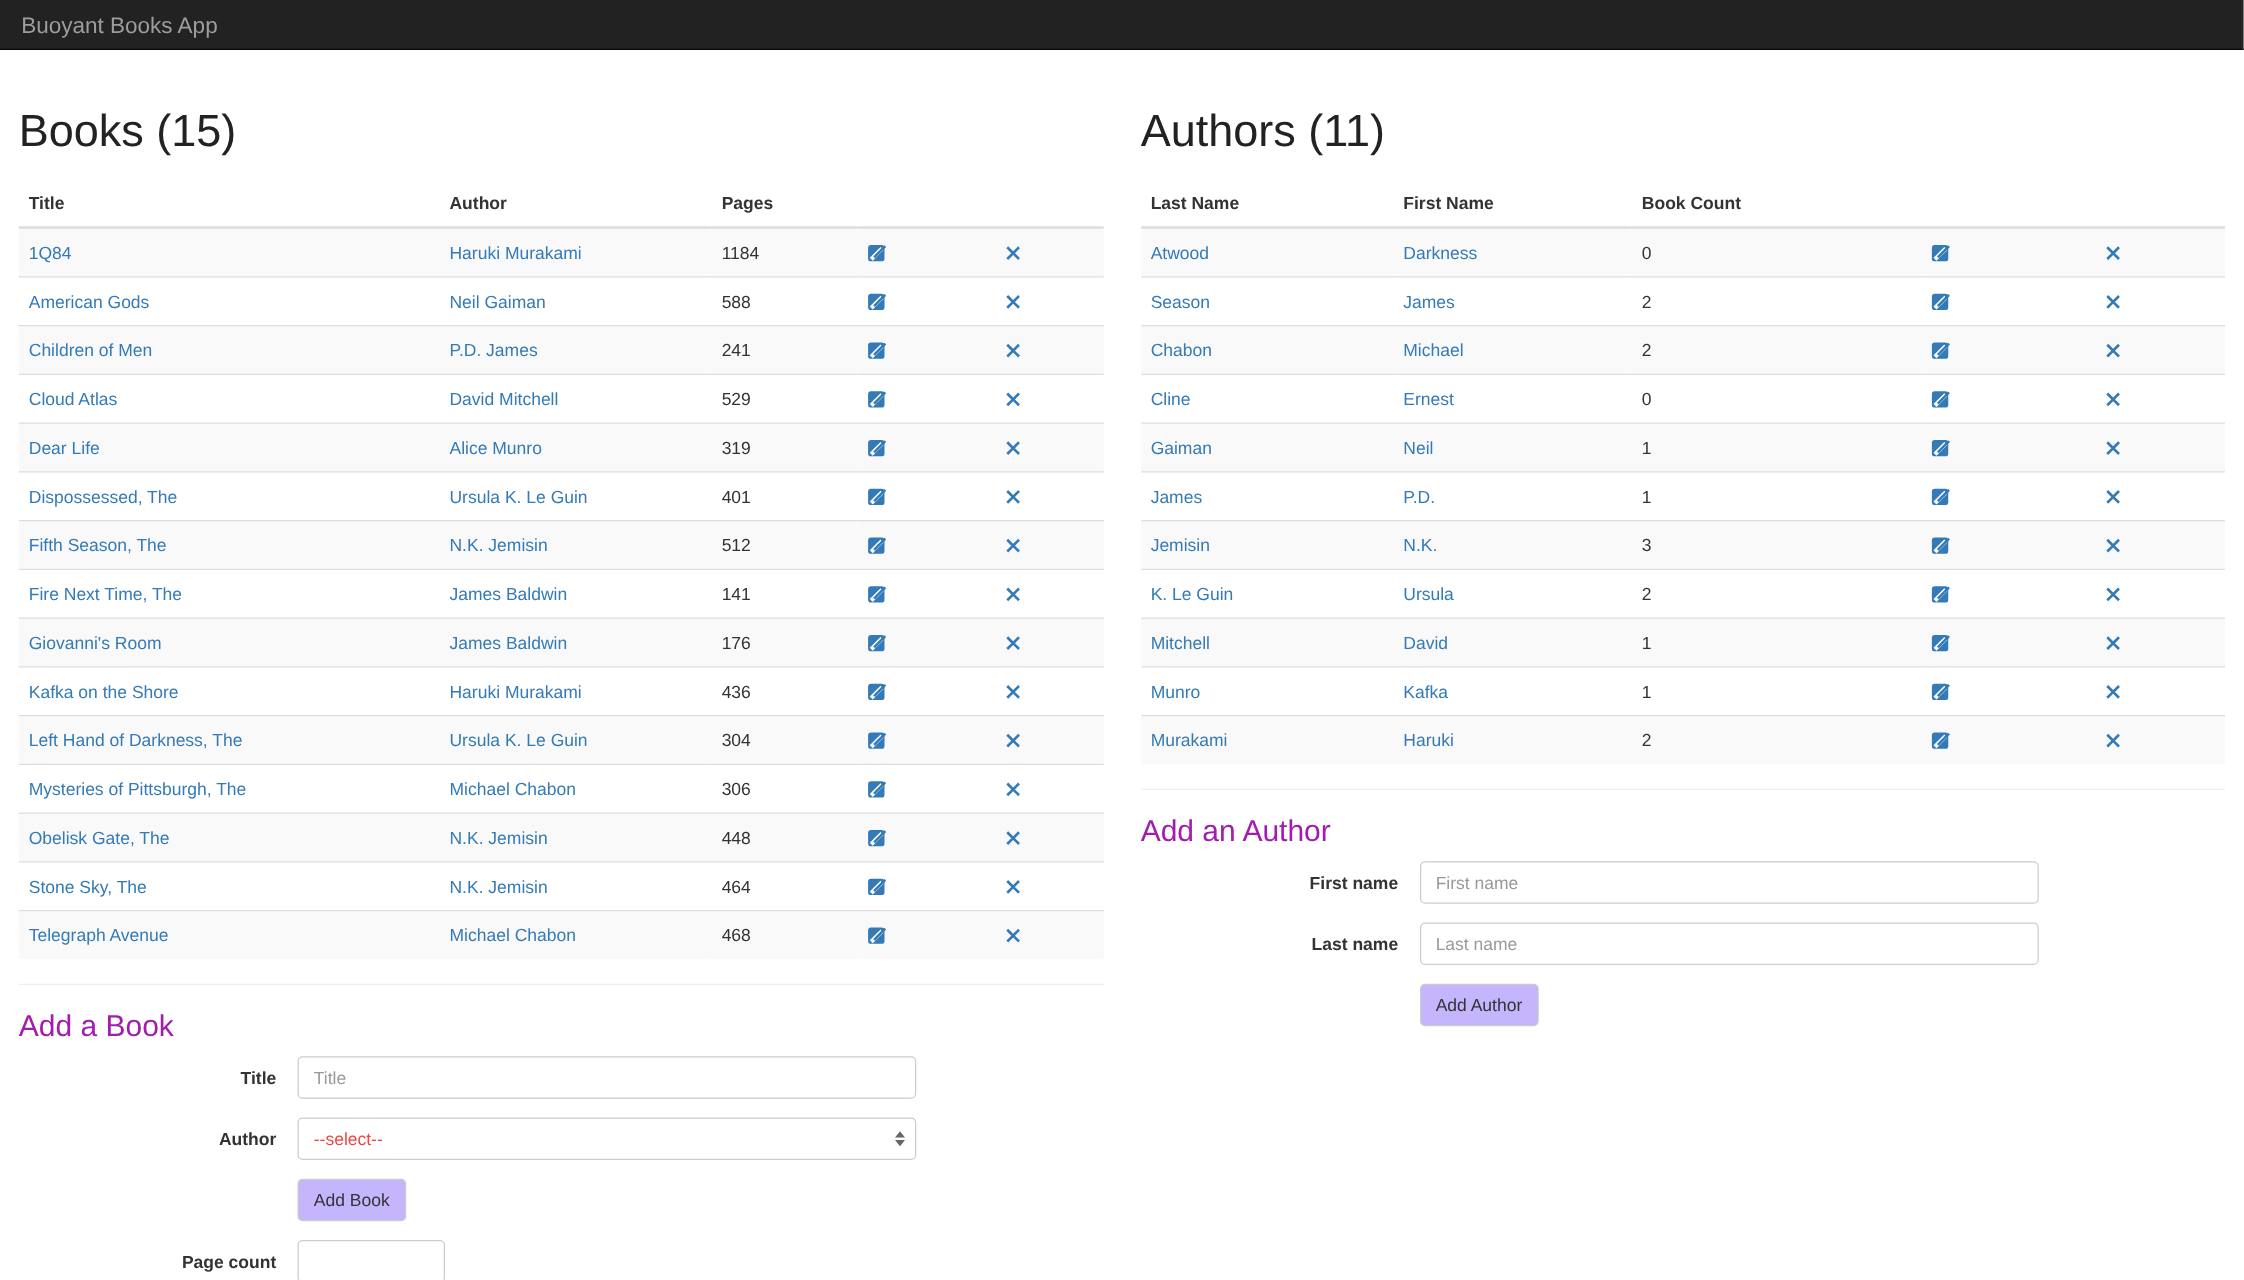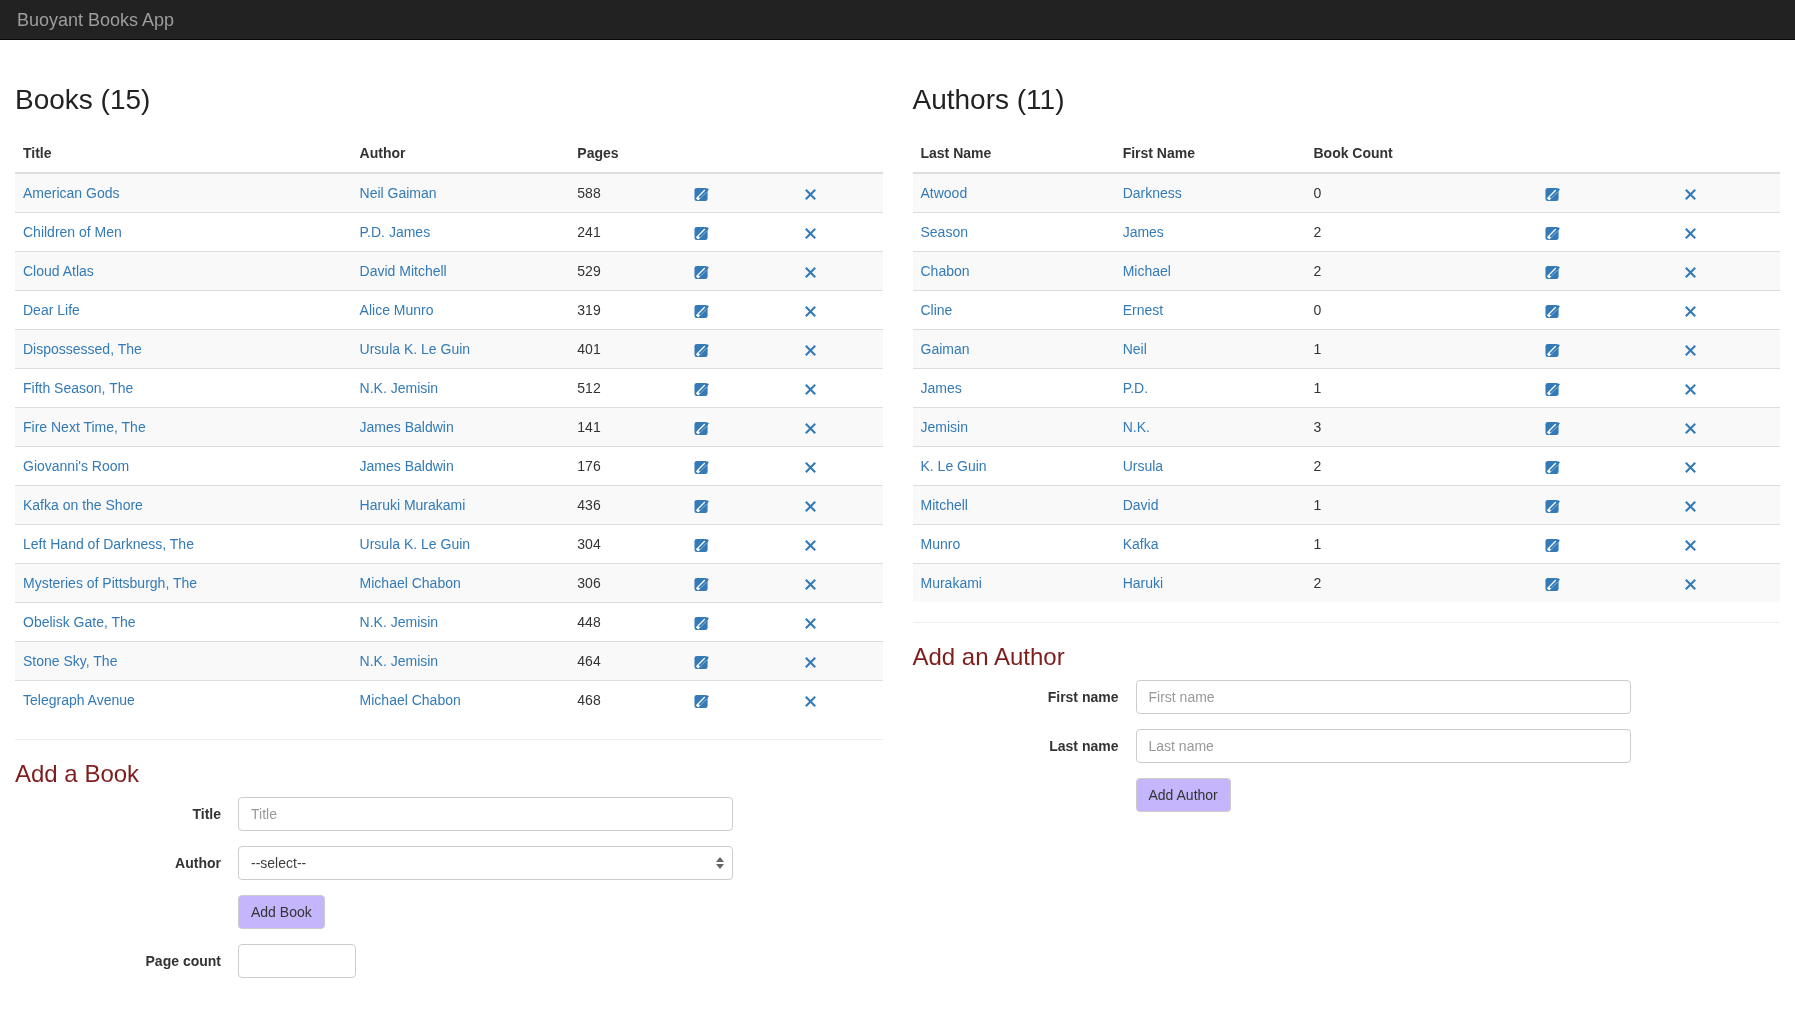--- a/index.html
+++ b/index.html
@@ -13,22 +13,22 @@
   .navbar {
     height: 40px; background: #222; border-bottom: 1px solid #080808;
     display: flex; align-items: center; padding: 0 17px; text-align: center;
   }
   .navbar-brand { color: #9d9d9d; font-size: 18px; line-height: 20px; }
 
   
   .content { display: flex; gap: 30px; padding: 25px 15px 0 15px; }
   .col { flex: 1 1 0; min-width: 0; }
 
-  h2.section-heading { font-size: 28px; font-weight: 500; color: #222; margin: 20px 0 18px 0; line-height: 1.1; }
-  h3.sub-heading { font-size: 24px; font-weight: 500; color: #7f1d1d; margin: 8px 0 10px 0; line-height: 1.15; }
+  h2.section-heading { font-size: 36px; font-weight: 500; color: #222; margin: 20px 0 18px 0; line-height: 1.1; }
+  h3.sub-heading { font-size: 24px; font-weight: 500; color: #a21caf; margin: 8px 0 10px 0; line-height: 1.15; }
 
   
   table.data-table { width: 100%; border-collapse: collapse; table-layout: fixed; }
   table.data-table th {
     text-align: left; font-weight: bold; font-size: 14px; color: #333;
     padding: 9px 8px; border-bottom: 2px solid #ddd; line-height: 20px;
   }
   table.data-table td { padding: 9px 8px; border-top: 1px solid #ddd; line-height: 20px; vertical-align: middle; }
   table.data-table tbody tr:nth-child(odd) { background: #f9f9f9; }
   a.cell-link { color: #337ab7; text-decoration: none; cursor: pointer; }
@@ -46,21 +46,21 @@
   .form-control {
     height: 34px; border: 1px solid #ccc; border-radius: 4px;
     padding: 6px 12px; font-size: 14px; color: #555; background: #fff;
     font-family: "Liberation Sans", sans-serif;
   }
   .form-control::placeholder { color: #999; opacity: 1; }
   .input-wide { width: 495px; }
   .input-small { width: 118px; }
   .select-wrap { position: relative; width: 495px; }
   select.form-control {
-    width: 100%; -webkit-appearance: none; appearance: none; color: #404040;
+    width: 100%; -webkit-appearance: none; appearance: none; color: #ef4444;
   }
   .select-arrows {
     position: absolute; right: 9px; top: 50%; transform: translateY(-50%);
     display: flex; flex-direction: column; align-items: center; pointer-events: none;
   }
   .select-arrows .tri-up {
     width: 0; height: 0; border-left: 4px solid transparent; border-right: 4px solid transparent;
     border-bottom: 5px solid #666; margin-bottom: 2px;
   }
   .select-arrows .tri-down {
@@ -111,20 +111,39 @@
       <thead>
         <tr>
           <th>Title</th>
           <th>Author</th>
           <th>Pages</th>
           <th></th>
           <th></th>
         </tr>
       </thead>
       <tbody id="books-tbody">
+  <tr>
+    <td><a class="cell-link">1Q84</a></td>
+    <td><a class="cell-link">Haruki Murakami</a></td>
+    <td>1184</td>
+    <td>
+      <a class="icon-link">
+        <svg class="icon-svg" width="15" height="15" viewBox="0 0 16 16">
+                  <use href="#def-edit-icon"></use>
+                </svg>
+      </a>
+    </td>
+    <td>
+      <a class="icon-link">
+        <svg class="icon-svg" width="13" height="13" viewBox="0 0 16 16">
+                  <use href="#def-x-icon"></use>
+                </svg>
+      </a>
+    </td>
+  </tr>
 
   <tr>
     <td><a class="cell-link">American Gods</a></td>
     <td><a class="cell-link">Neil Gaiman</a></td>
     <td>588</td>
     <td>
       <a class="icon-link">
         <svg class="icon-svg" width="15" height="15" viewBox="0 0 16 16">
                   <use href="#def-edit-icon"></use>
                 </svg>

